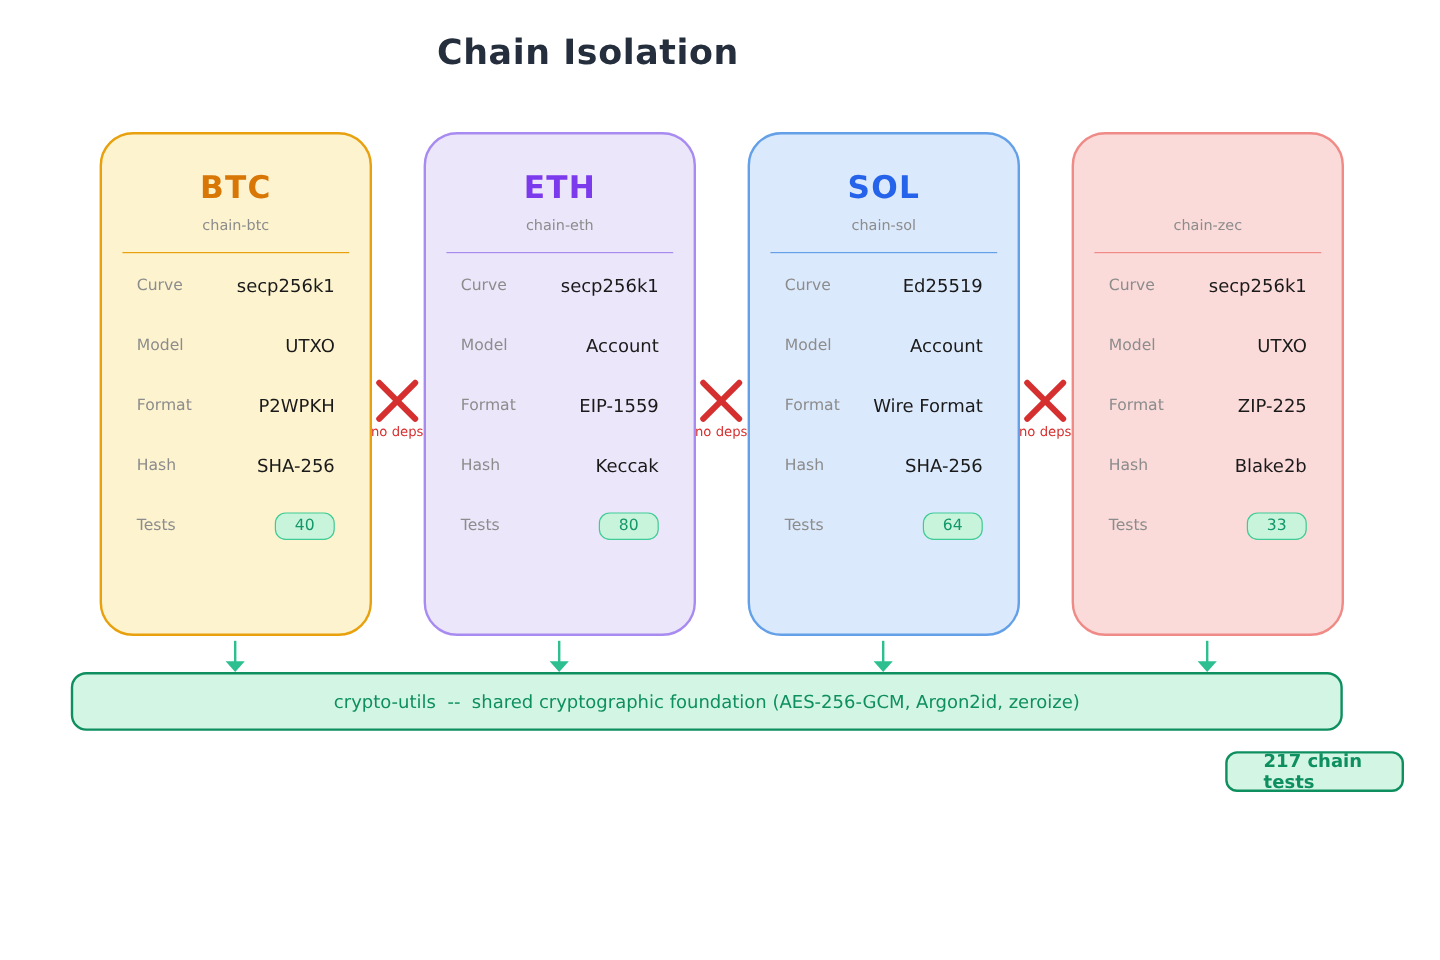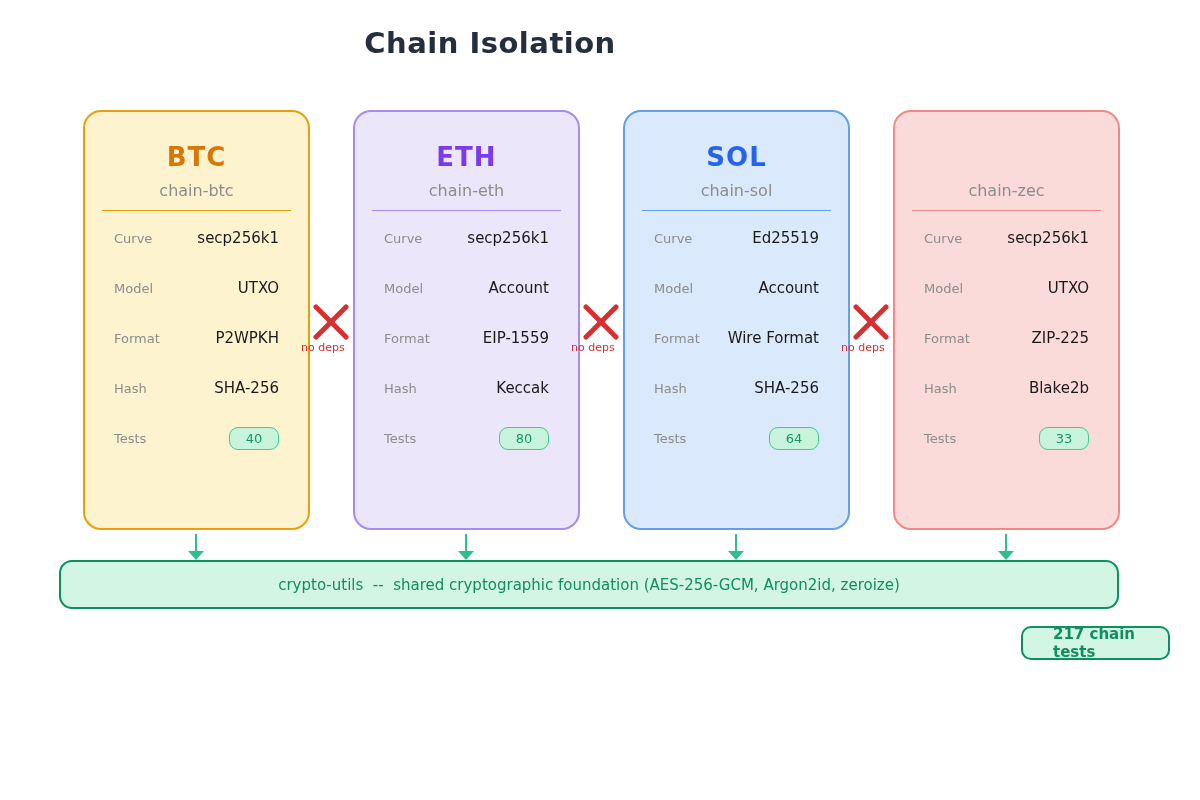--- a/index.html
+++ b/index.html
@@ -20,55 +20,55 @@
   }
   .page-subtitle {
     position: absolute; top: 69px; left: 0; width: 1200px;
     text-align: center; font-size: 15px; color: var(--subtitle-color);
   }
 
   
   .card {
     position: absolute; top: 110px; width: 227px; height: 420px;
     background: var(--bg); border: 2.5px solid var(--border);
-    border-radius: 18px;
+    border-radius: 28px;
   }
   .card.c0 { left: 83px; }
   .card.c1 { left: 353px; }
   .card.c2 { left: 623px; }
   .card.c3 { left: 893px; }
   .card-title {
     position: absolute; top: 30px; left: 0; width: 100%;
     text-align: center; font-size: 26px; font-weight: bold;
     color: var(--accent); letter-spacing: 1px;
   }
   .card-module {
     position: absolute; top: 69px; left: 0; width: 100%;
-    text-align: center; font-size: 16px; color: var(--label-color);
+    text-align: center; font-size: 12px; color: var(--label-color);
   }
   .card-divider {
     position: absolute; top: 98px; left: 17px; right: 17px;
     border-top: 1.5px solid var(--border);
   }
   .rows { position: absolute; top: 101px; left: 0; right: 0; }
   .row {
     height: 50px; display: flex; align-items: center;
     justify-content: space-between; padding: 0 29px;
   }
   .field-label { font-size: 13px; color: var(--label-color); }
   .field-value { font-size: 15px; color: var(--value-color); }
   .tests-badge {
     display: inline-block; min-width: 50px; text-align: center;
     background: var(--badge-bg); border: 1.5px solid var(--badge-border);
     border-radius: 9px; padding: 3px 13px;
     font-size: 13px; color: var(--badge-text);
   }
 
   
-  .x-connector { position: absolute; top: 304px; width: 60px; text-align: left; z-index: 5; }
+  .x-connector { position: absolute; top: 316px; width: 60px; text-align: center; z-index: 5; }
   .x-connector.g0 { left: 301px; }
   .x-connector.g1 { left: 571px; }
   .x-connector.g2 { left: 841px; }
   .x-mark { display: block; margin: 0 auto; }
   .no-deps-label {
     display: block; margin-top: 1px; font-size: 11px;
     color: var(--x-red); white-space: nowrap;
   }
 
   

